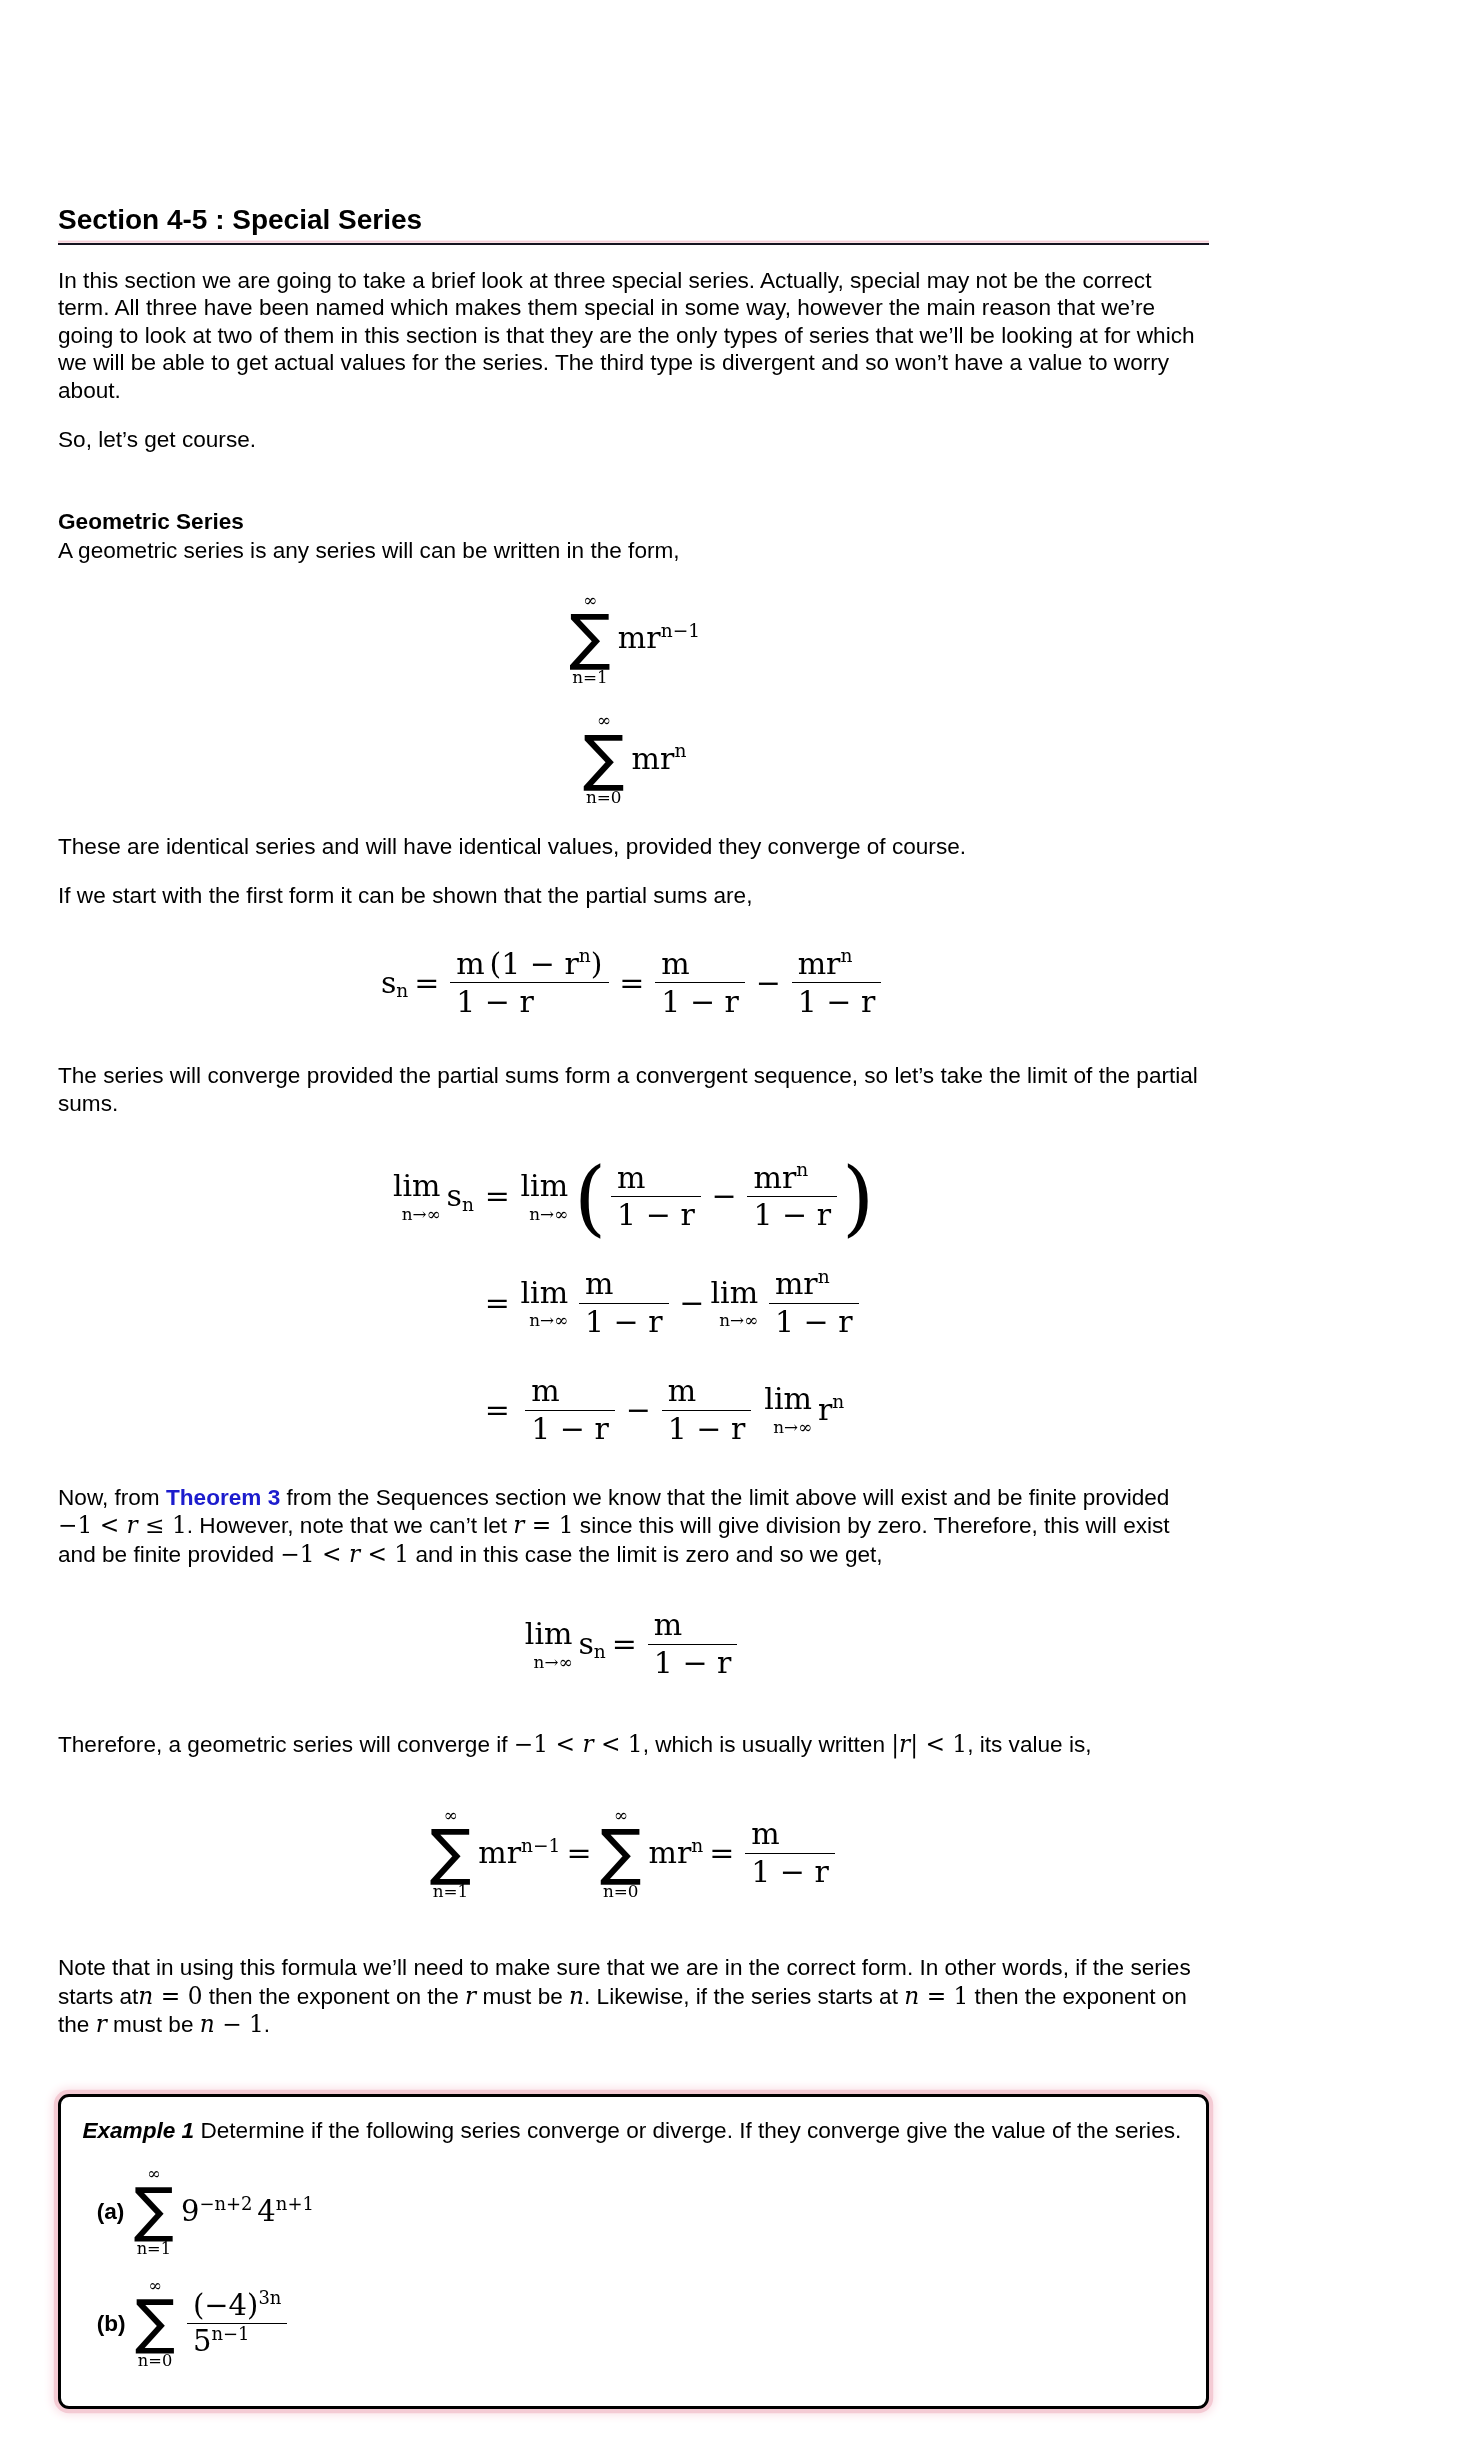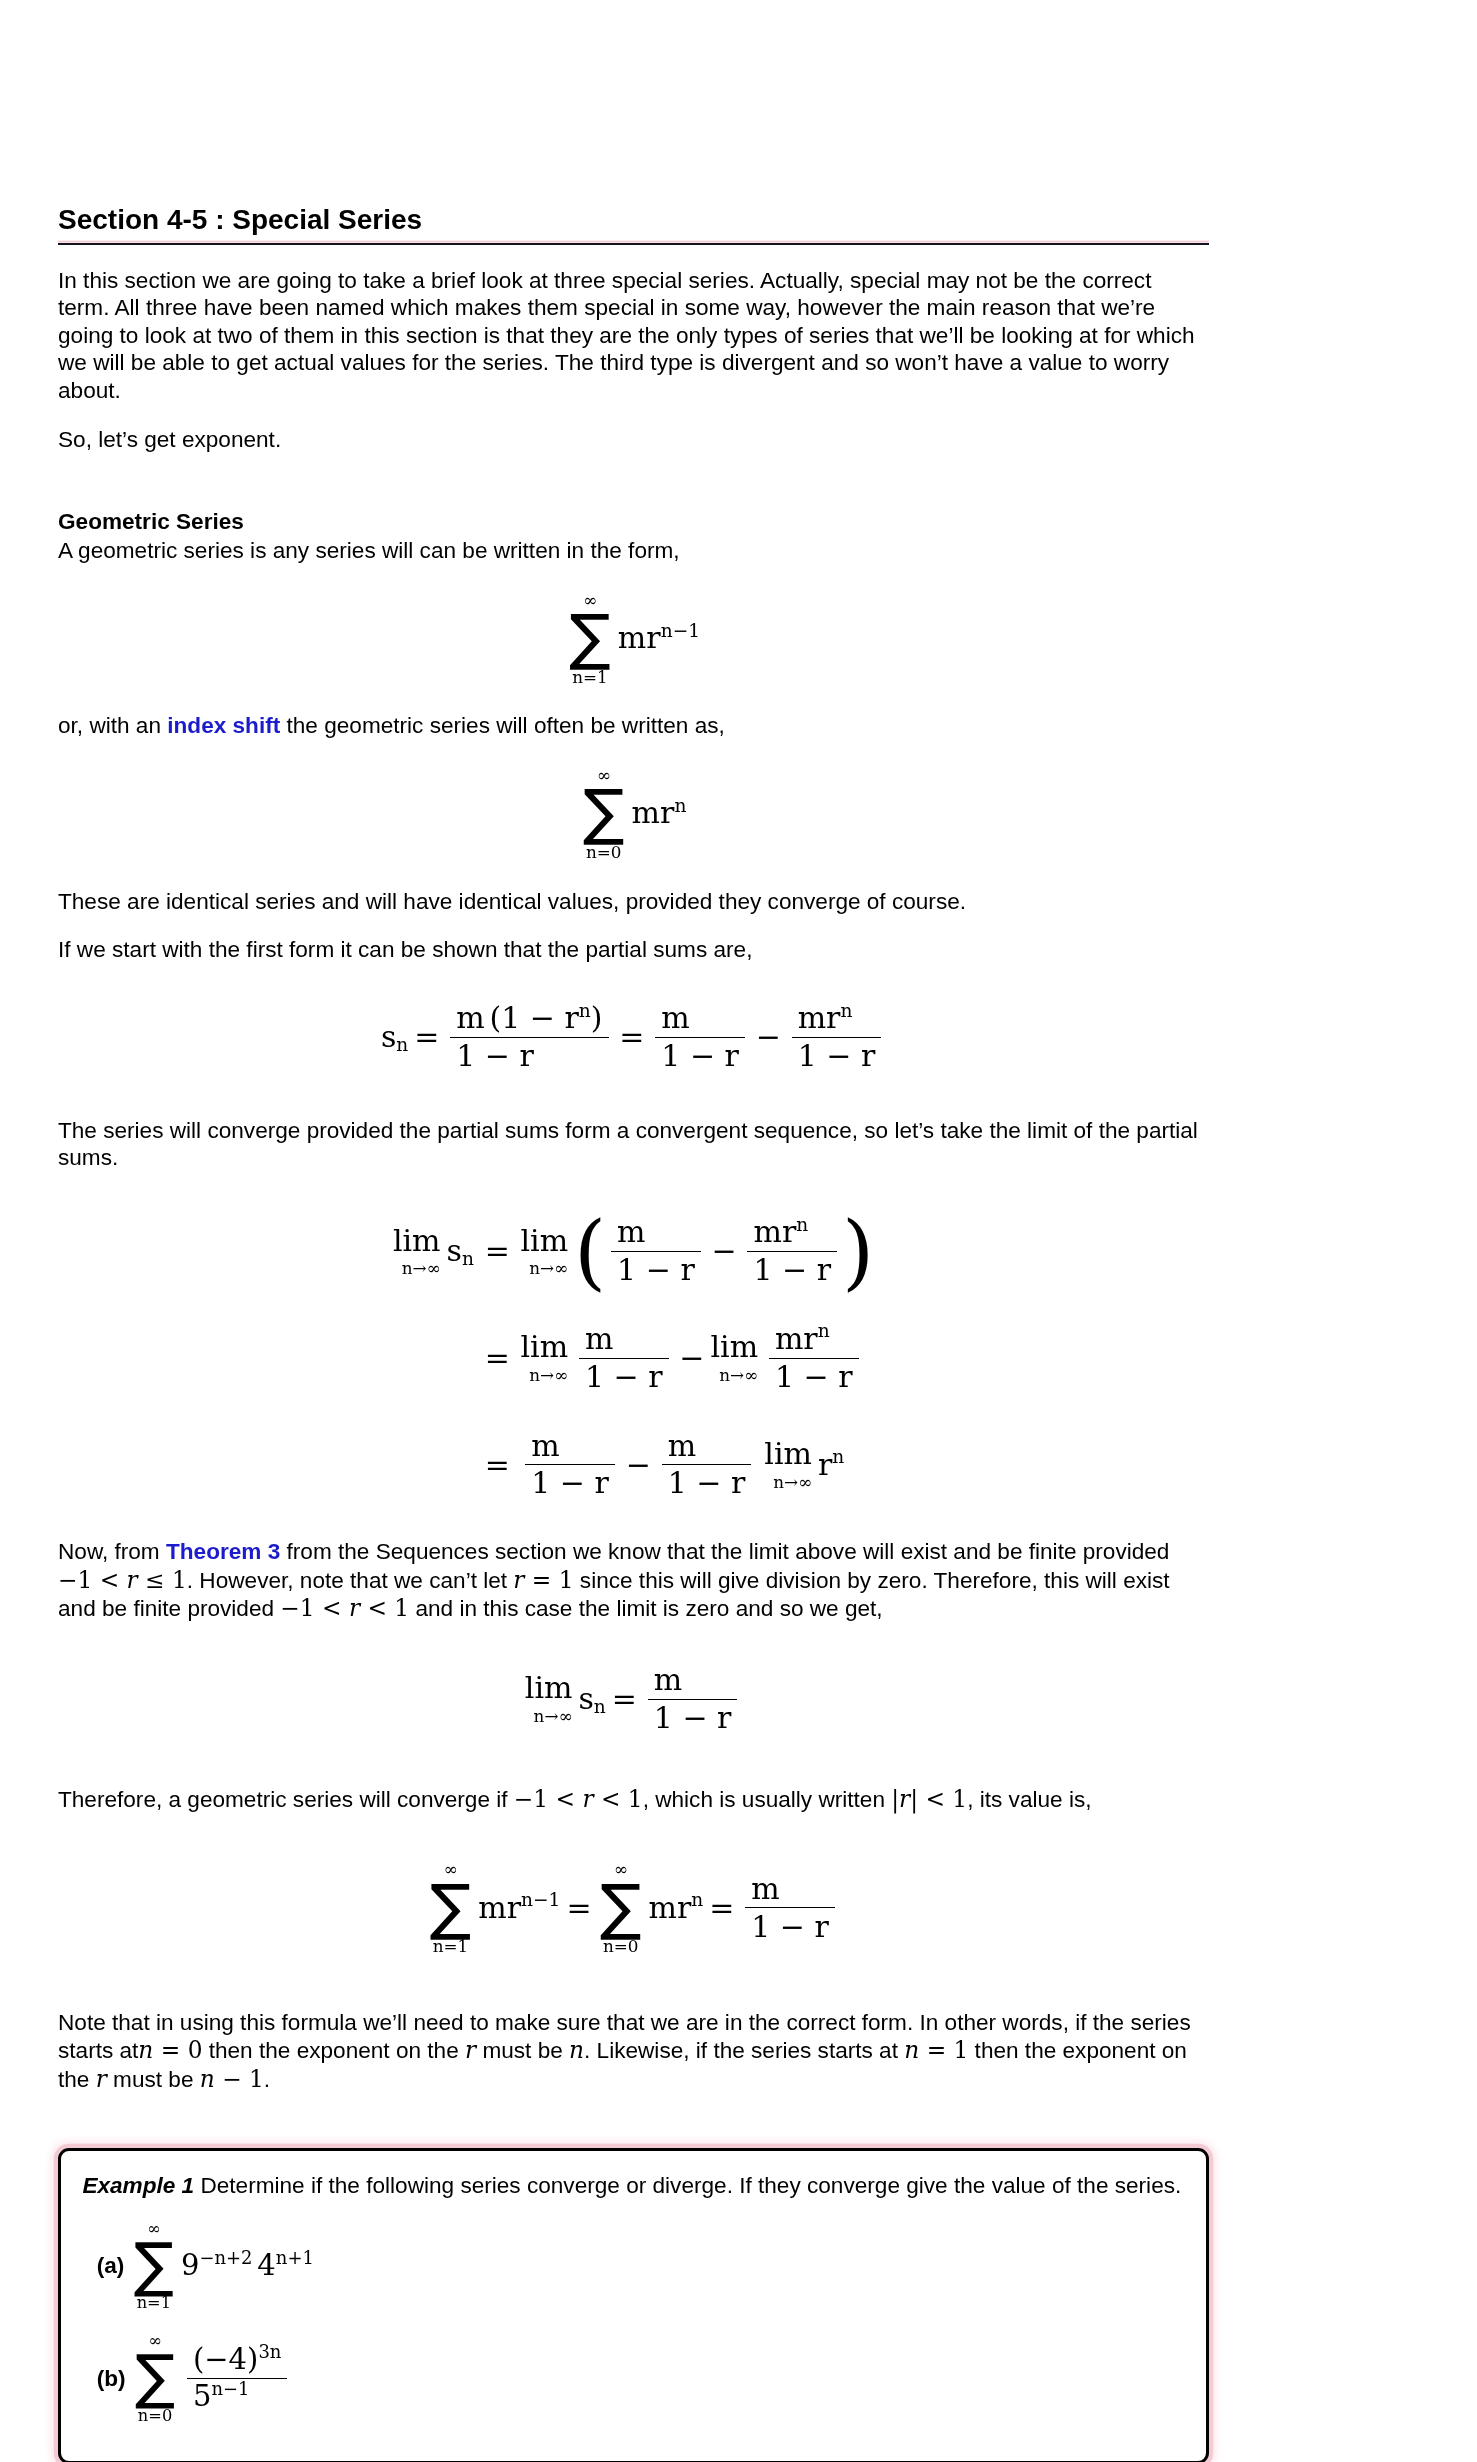--- a/index.html
+++ b/index.html
@@ -66,35 +66,34 @@
 </style>
 </head>
 <body>
 
 <div class="content">
 
   <h1 class="title">Section 4-5 : Special Series</h1>
   <div class="title-rule"></div>
 
   <p class="p"><span class="seg-t">In this section we are going to take a brief look at three special series. Actually, special may not be the correct term. All three have been named which makes them special in some way, however the main reason that we’re going to look at two of them in this section is that they are the only types of series that we’ll be looking at for which we will be able to get actual values for the series. The third type is divergent and so won’t have a value to worry about.</span></p>
-  <p class="p"><span class="seg-t">So, let’s get exponent.</span></p>
+  <p class="p"><span class="seg-t">So, let’s get course.</span></p>
 
   <h2 class="h2">Geometric Series</h2>
   <p class="p p-tight"><span class="seg-t">A geometric series is any series will can be written in the form,</span></p>
 
   <div class="eq">
     <span class="sum">
       <span class="sum-t mn">∞</span>
       <span class="sum-s">∑</span>
       <span class="sum-b"><span class="mi">n</span><span class="mn">=1</span></span>
     </span>
     <span class="mrow"><span class="mi">mr</span><span class="sup"><span class="mi">n</span><span class="mn">−1</span></span></span>
   </div>
 
-  <p class="p"><span class="seg-t">or, with an </span><span class="seg-l">index shift</span><span class="seg-t"> the geometric series will often be written as,</span></p>
 
   <div class="eq">
     <span class="sum">
       <span class="sum-t mn">∞</span>
       <span class="sum-s">∑</span>
       <span class="sum-b"><span class="mi">n</span><span class="mn">=0</span></span>
     </span>
     <span class="mrow"><span class="mi">mr</span><span class="sup"><span class="mi">n</span></span></span>
   </div>
 

